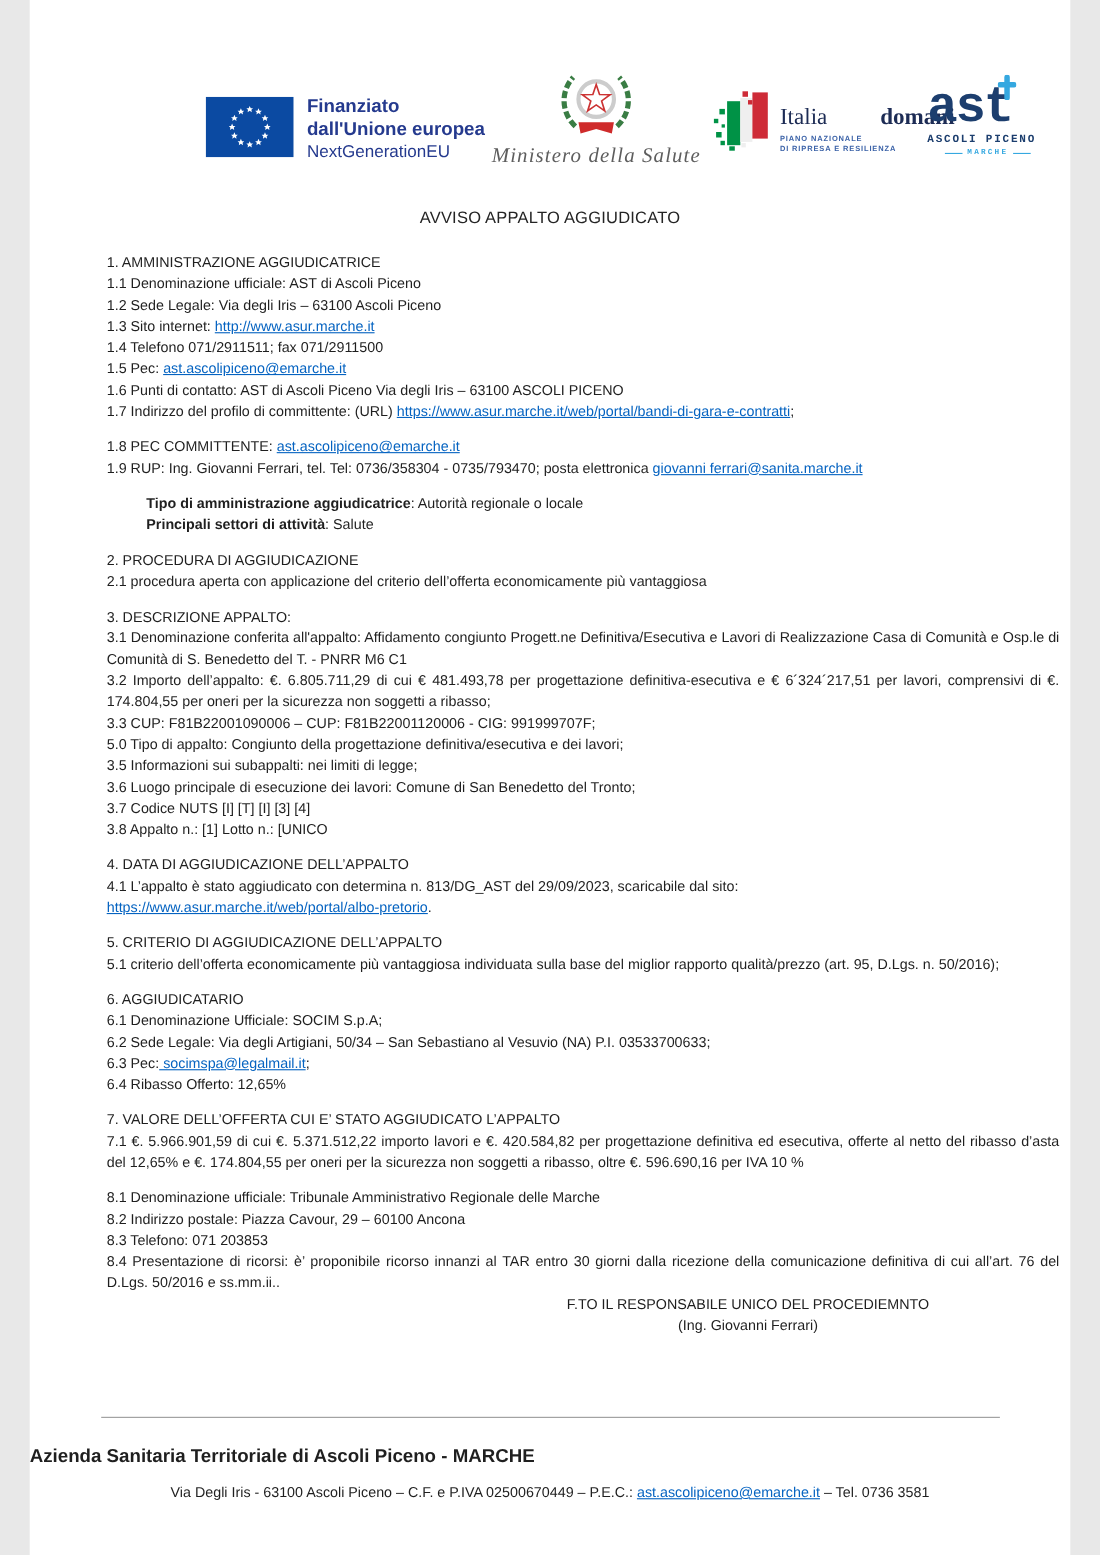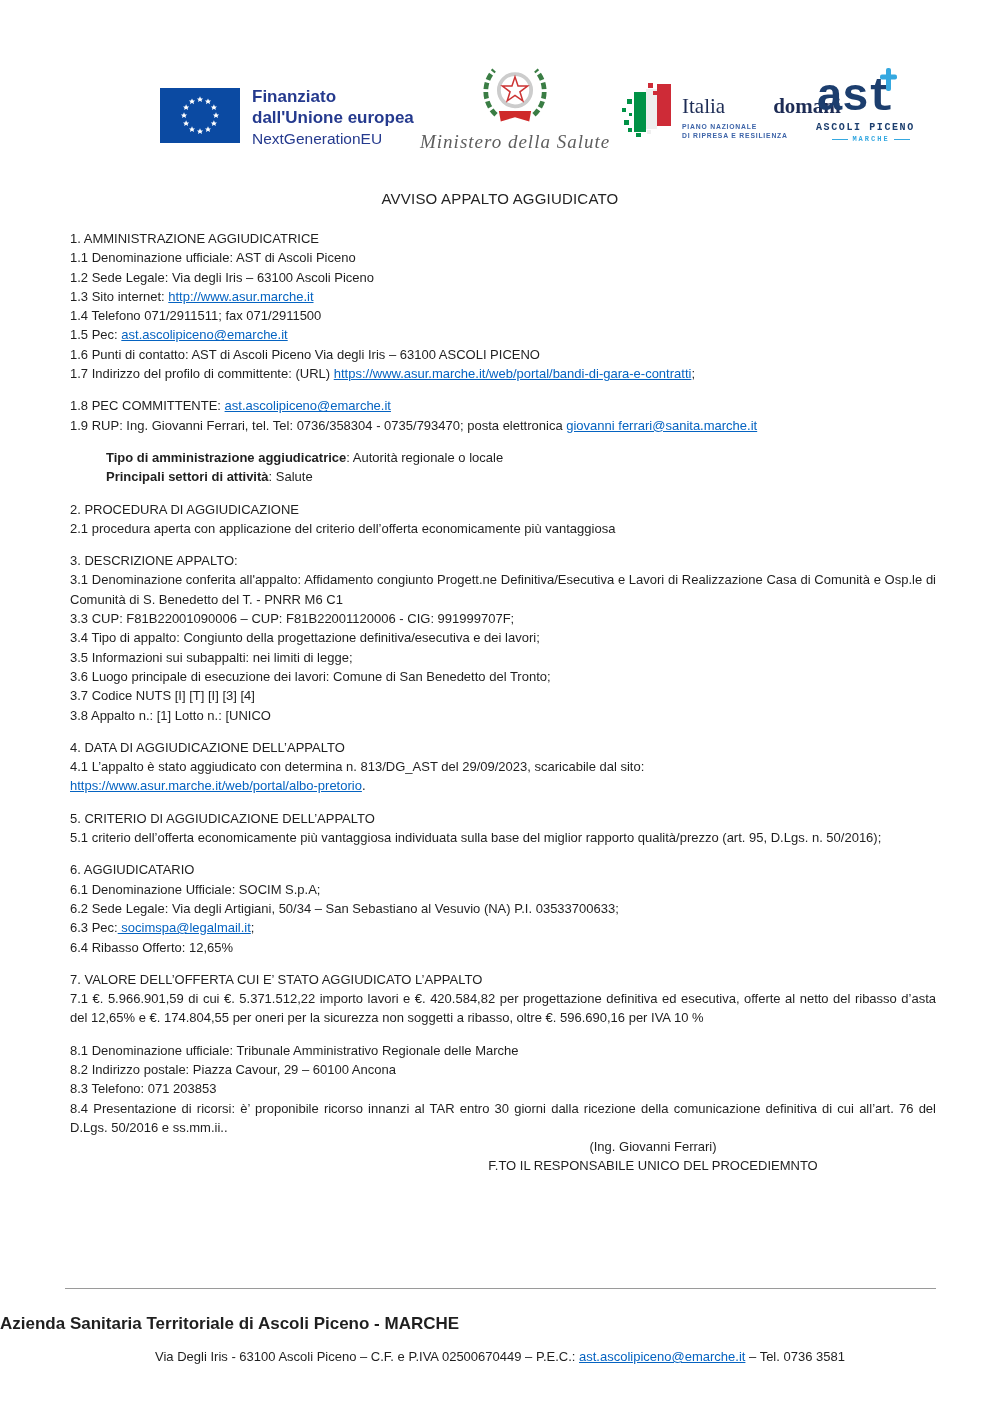--- a/index.html
+++ b/index.html
@@ -1,20 +1,20 @@
 <!DOCTYPE html>
 <html lang="it"><head>
 <meta charset="utf-8">
 <style>
   html,body { margin:0; padding:0; background:#e8e8e8; }
   .page {
-    position:relative; width:1000px; height:1414px; margin:0 auto;
+    position:relative; width:924px; height:1414px; margin:0 auto;
     background:#ffffff; overflow:hidden;
     font-family:"Liberation Sans", sans-serif;
-    font-size:13px; color:#1f1f1f;
+    font-size:13px; color:#1f1f1f;padding-left:22px;
   }
 
   
   .logo-strip { position:absolute; top:0; left:0; right:0; height:175px; }
   .eu-logo { position:absolute; left:160px; top:88px; }
   .eu-flag { display:block; }
   .eu-text { position:absolute; left:92px; top:-2px; width:220px; color:#253a8e; }
   .eu-text .b { font-weight:bold; font-size:17px; line-height:21px; }
   .eu-text .r { font-size:15.5px; line-height:22px; }
 
@@ -161,22 +161,23 @@
       <p class="line"><span>1.9 RUP: Ing. Giovanni Ferrari, tel. Tel: 0736/358304  - 0735/793470; posta elettronica </span><a href="#">giovanni ferrari@sanita.marche.it</a></p>
       <div class="spacer"></div>
       <p class="line"><strong>Tipo di amministrazione aggiudicatrice</strong><span>: Autorità regionale o locale</span></p>
       <p class="line"><strong>Principali settori di attività</strong><span>: Salute</span></p>
       <div class="spacer"></div>
       <p class="line"><span>2. PROCEDURA DI AGGIUDICAZIONE</span></p>
       <p class="line"><span>2.1 procedura aperta con applicazione del criterio dell’offerta economicamente più vantaggiosa</span></p>
       <div class="spacer"></div>
       <p class="line"><span>3. DESCRIZIONE APPALTO:</span></p>
       <p class="line justify"><span>3.1 Denominazione conferita all'appalto: Affidamento congiunto Progett.ne Definitiva/Esecutiva e Lavori di Realizzazione Casa di Comunità e Osp.le di Comunità di S. Benedetto del T. - PNRR M6 C1</span></p>
+      <p class="line justify"><span>3.2 Importo dell’appalto: €. 6.805.711,29 di cui € 481.493,78 per progettazione definitiva-esecutiva e € 6´324´217,51 per lavori, comprensivi di €. 174.804,55  per oneri per la sicurezza non soggetti a ribasso;</span></p>
       <p class="line"><span>3.3 CUP: F81B22001090006 – CUP: F81B22001120006 - CIG: 991999707F;</span></p>
-      <p class="line"><span>3.4 Tipo di appalto: Congiunto della progettazione definitiva/esecutiva e dei lavori;</span></p>
+      <p class="line"><span>5.0 Tipo di appalto: Congiunto della progettazione definitiva/esecutiva e dei lavori;</span></p>
       <p class="line"><span>3.5 Informazioni sui subappalti: nei limiti di legge;</span></p>
       <p class="line"><span>3.6 Luogo principale di esecuzione dei lavori: Comune di San Benedetto del Tronto;</span></p>
       <p class="line"><span>3.7 Codice NUTS [I] [T] [I] [3] [4]</span></p>
       <p class="line"><span>3.8 Appalto n.: [1] Lotto n.: [UNICO</span></p>
       <div class="spacer"></div>
       <p class="line"><span>4. DATA DI AGGIUDICAZIONE DELL’APPALTO</span></p>
       <p class="line"><span>4.1 L’appalto è stato aggiudicato con determina n. 813/DG_AST del 29/09/2023, scaricabile dal sito:</span></p>
       <p class="line"><a href="#">https://www.asur.marche.it/web/portal/albo-pretorio</a><span>.</span></p>
       <div class="spacer"></div>
       <p class="line"><span>5. CRITERIO DI AGGIUDICAZIONE DELL’APPALTO</span></p>
@@ -189,22 +190,22 @@
       <p class="line"><span>6.4 Ribasso Offerto: 12,65%</span></p>
       <div class="spacer"></div>
       <p class="line"><span>7. VALORE DELL’OFFERTA CUI E’ STATO AGGIUDICATO L’APPALTO</span></p>
       <p class="line justify"><span>7.1 €. 5.966.901,59 di cui €. 5.371.512,22 importo lavori e €. 420.584,82 per progettazione definitiva ed esecutiva, offerte al netto del ribasso d’asta del 12,65% e €. 174.804,55 per oneri per la sicurezza non soggetti a ribasso, oltre €. 596.690,16 per IVA 10 %</span></p>
       <div class="spacer"></div>
       <p class="line"><span>8.1 Denominazione ufficiale: Tribunale Amministrativo Regionale delle Marche</span></p>
       <p class="line"><span>8.2 Indirizzo postale: Piazza Cavour, 29 – 60100 Ancona</span></p>
       <p class="line"><span>8.3 Telefono: 071 203853</span></p>
       <p class="line justify"><span>8.4 Presentazione di ricorsi: è’ proponibile ricorso innanzi al TAR entro 30 giorni dalla ricezione della comunicazione definitiva di cui all’art. 76 del D.Lgs. 50/2016 e ss.mm.ii..</span></p>
       <div class="signature">
+      <p>F.TO IL RESPONSABILE UNICO DEL PROCEDIEMNTO</p>
       <p>(Ing. Giovanni Ferrari)</p>
-      <p>F.TO IL RESPONSABILE UNICO DEL PROCEDIEMNTO</p>
     </div>
   </main>
 
   <div class="footer-rule"></div>
   <div class="footer-org">Azienda Sanitaria Territoriale di Ascoli Piceno - MARCHE</div>
   <p class="footer-address"><span>Via Degli Iris - 63100 Ascoli Piceno – C.F. e P.IVA 02500670449 – P.E.C.: </span><a href="#">ast.ascolipiceno@emarche.it</a><span> – Tel. 0736 3581</span></p>
 
 </div>
 
 </body></html>

